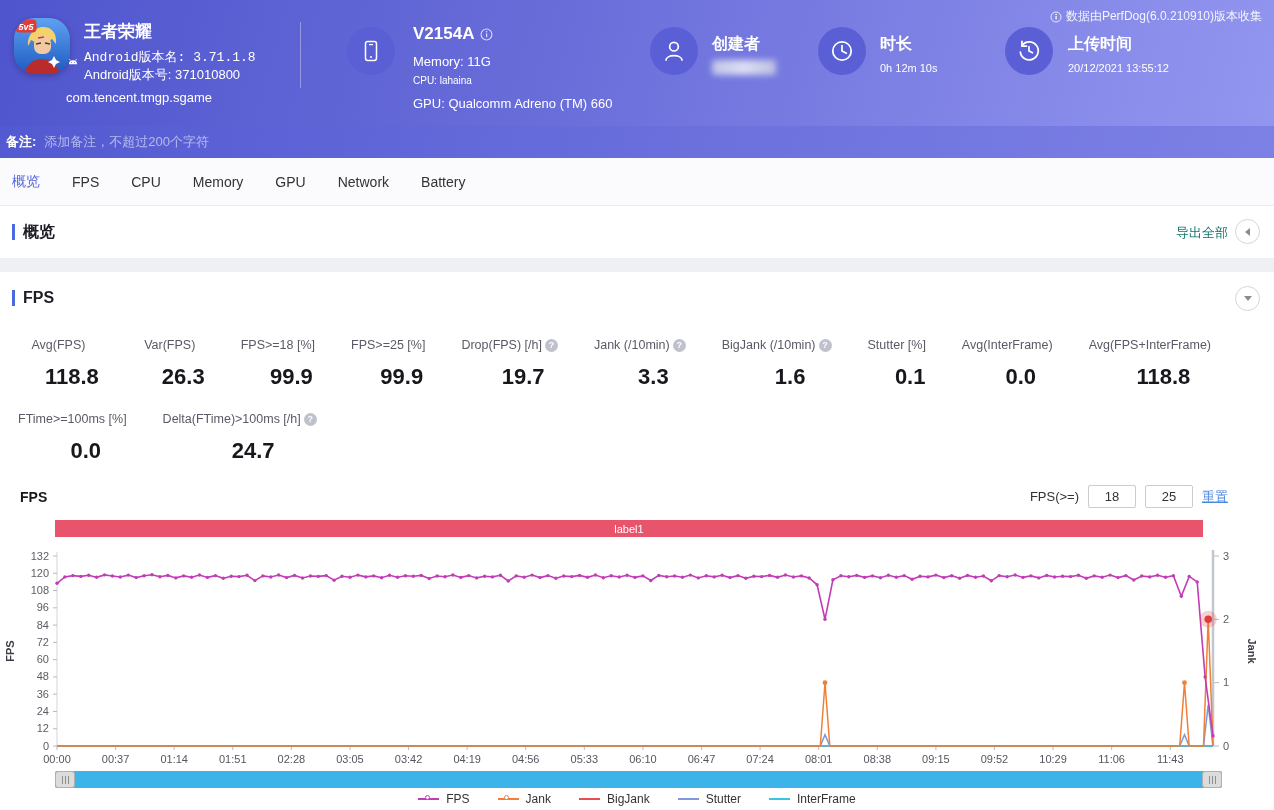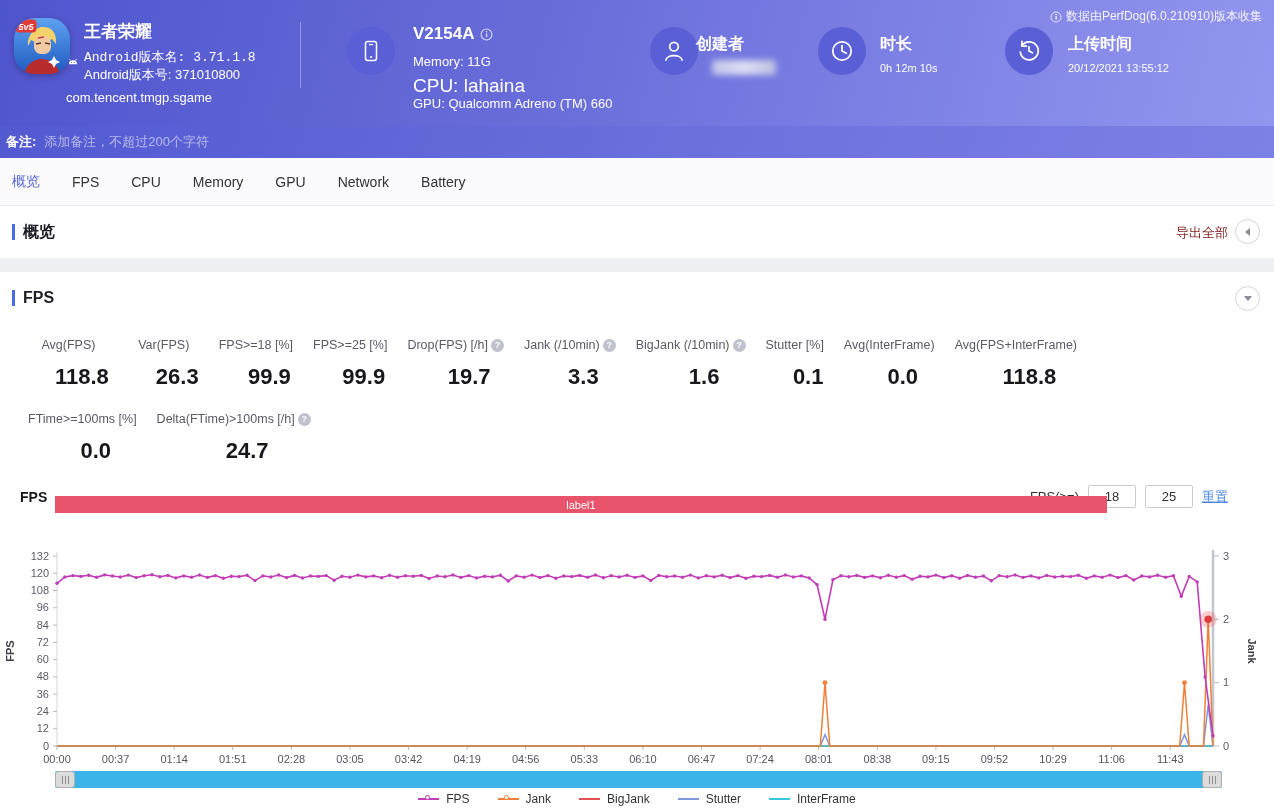--- a/index.html
+++ b/index.html
@@ -12,21 +12,21 @@
               box-shadow:0 2px 6px rgba(0,0,0,.25); }
   .app-name { position:absolute; left:84px; top:20px; font-size:17px; font-weight:bold; }
   .and-icon { position:absolute; left:66px; top:55px; width:14px; height:14px; }
   .app-line1 { position:absolute; left:84px; top:48px; font-size:13px;font-family:Liberation Mono, monospace; }
   .app-line2 { position:absolute; left:84px; top:66px; font-size:13px; }
   .app-pkg   { position:absolute; left:66px; top:90px; font-size:13px; }
   .hdr-div { position:absolute; left:300px; top:22px; width:1px; height:66px; background:rgba(255,255,255,.35); }
   .circ { position:absolute; width:48px; height:48px; border-radius:50%; background:#5a5fd5; display:flex; align-items:center; justify-content:center; }
   .dev-title { position:absolute; left:413px; top:24px; font-size:17px; font-weight:bold; display:flex; align-items:center; gap:6px;}
   .dev-l1 { position:absolute; left:413px; top:54px; font-size:13px; }
-  .dev-l2 { position:absolute; left:413px; top:75px; font-size:19px; }
+  .dev-l2 { position:absolute; left:413px; top:75px; font-size:10px; }
   .dev-l3 { position:absolute; left:413px; top:96px; font-size:13px; }
   .blk-label { position:absolute; font-size:16px; font-weight:bold; }
   .blk-value { position:absolute; font-size:11px; }
   .blur-name { position:absolute; left:712px; top:60px; width:64px; height:15px; border-radius:3px;
                background:linear-gradient(90deg,#cfd3e8,#f0f1f8,#c8cce0); filter:blur(3px); opacity:.85; }
   .collect { position:absolute; right:12px; top:8px; font-size:12px; color:rgba(255,255,255,.9); display:flex; align-items:center; gap:4px;text-align:center; }
 
   
   .remark { position:absolute; left:0; top:126px; width:1274px; height:32px;
             background:linear-gradient(105deg,#535ad1 0%,#6d72de 60%,#7d81e5 100%);
@@ -40,46 +40,46 @@
   .tab { font-size:14px; color:#333; cursor:pointer; }
   .tab.active { color:#5767d8; }
 
   
   .sec { position:absolute; left:0; width:1274px; background:#fff; display:flex; align-items:center; }
   .sec-ov { top:206px; height:52px; }
   .sec-fps { top:272px; height:52px; }
   .vbar { width:3px; height:16px; background:#4a6be0; margin-left:12px; margin-right:8px; }
   .sec-title { font-size:16px; font-weight:bold; color:#1d1d26; }
   .band { position:absolute; left:0; top:258px; width:1274px; height:14px; background:#eef0f4; }
-  .export { position:absolute; right:46px; top:224px; font-size:13px; color:#7f1d1d; cursor:pointer; }
+  .export { position:absolute; right:46px; top:224px; font-size:13px; color:#0f766e; cursor:pointer; }
   .cbtn { position:absolute; width:25px; height:25px; border-radius:50%; border:1px solid #d4d6de; background:#fff;
           display:flex; align-items:center; justify-content:center; cursor:pointer; }
   .cbtn-ov { right:14px; top:219px; }
   .cbtn-fps { right:14px; top:286px; }
   .tri-left { width:0; height:0; border-top:4px solid transparent; border-bottom:4px solid transparent; border-right:5px solid #8a8a93; }
   .tri-down { width:0; height:0; border-left:4px solid transparent; border-right:4px solid transparent; border-top:5px solid #8a8a93; }
 
   
-  .mrow { position:absolute; left:0; display:flex; padding-left:28px; gap:20px; }
+  .mrow { position:absolute; left:0; display:flex; padding-left:18px; gap:36px; }
   .mrow1 { top:338px; }
   .mrow2 { top:412px; }
   .metric { text-align:center; }
   .mlabel { font-size:12.5px; color:#5a5a66; display:flex; align-items:center; justify-content:center; gap:3px; white-space:nowrap; }
   .mvalue { font-size:22px; font-weight:bold; color:#17171c; margin-top:12px;margin-left:27px; }
   .qicon { width:13px; height:13px; border-radius:50%; background:#bfc2cc; color:#fff; font-size:9px; font-weight:bold;
            display:inline-flex; align-items:center; justify-content:center; cursor:pointer; }
 
   
   .chart-title { position:absolute; left:20px; top:489px; font-size:14px; font-weight:bold; color:#17171c; }
   .thres { position:absolute; right:46px; top:485px; display:flex; align-items:center; gap:9px; }
   .thres .tlabel { font-size:13px; color:#333; }
   .thres input { width:48px; height:23px; border:1px solid #ccc; border-radius:2px; text-align:center; font-size:13px; color:#333;
                  font-family:"Liberation Sans",sans-serif; }
   .thres .reset { font-size:13px; color:#4a86e0; text-decoration:underline; cursor:pointer; }
-  .banner { position:absolute; left:55px; top:496px; width:1052px; height:17px; background:#e8546b; color:#fff;
+  .banner { position:absolute; left:55px; top:520px; width:1148px; height:17px; background:#e8546b; color:#fff;
             font-size:11px; display:flex; align-items:center; justify-content:center; }
 
   
   #chart { position:absolute; left:0; top:538px; }
   .scroll { position:absolute; left:55px; top:771px; width:1167px; height:17px; background:#3db4e9; border-radius:2px; }
   .shandle { position:absolute; top:0; width:20px; height:17px; background:#dcdcdc; border:1px solid #b0b0b0; border-radius:3px; cursor:ew-resize;
              display:flex; align-items:center; justify-content:center; }
   .shandle .grip { width:7px; height:8px; background:repeating-linear-gradient(90deg,#8f8f8f 0 1px,transparent 1px 3px); }
   .legend { position:absolute; left:0; top:792px; width:1274px; display:flex; justify-content:center; gap:28px; }
   .litem { display:flex; align-items:center; gap:7px; font-size:12px; color:#333; cursor:pointer; }
@@ -141,21 +141,21 @@
   <div class="dev-l1">Memory: 11G</div>
   <div class="dev-l2">CPU: lahaina</div>
   <div class="dev-l3">GPU: Qualcomm Adreno (TM) 660</div>
 
   <div class="circ" style="left:650px; top:27px;">
     <svg width="26" height="26" viewBox="0 0 24 24">
       <circle cx="12" cy="8" r="4" fill="none" stroke="#fff" stroke-width="1.6"></circle>
       <path d="M4.5 21 C4.5 14.8 19.5 14.8 19.5 21" fill="none" stroke="#fff" stroke-width="1.6"></path>
     </svg>
   </div>
-  <div class="blk-label" style="left:696px; top:34px;">创建者</div>
+  <div class="blk-label" style="left:712px; top:34px;">创建者</div>
   <div class="blur-name"></div>
 
   <div class="circ" style="left:818px; top:27px;">
     <svg width="26" height="26" viewBox="0 0 24 24">
       <circle cx="12" cy="12" r="8.5" fill="none" stroke="#fff" stroke-width="1.6"></circle>
       <path d="M12 7 L12 12 L16 14" fill="none" stroke="#fff" stroke-width="1.6" stroke-linecap="round"></path>
     </svg>
   </div>
   <div class="blk-label" style="left:880px; top:34px;">时长</div>
   <div class="blk-value" style="left:880px; top:62px;">0h 12m 10s</div>

